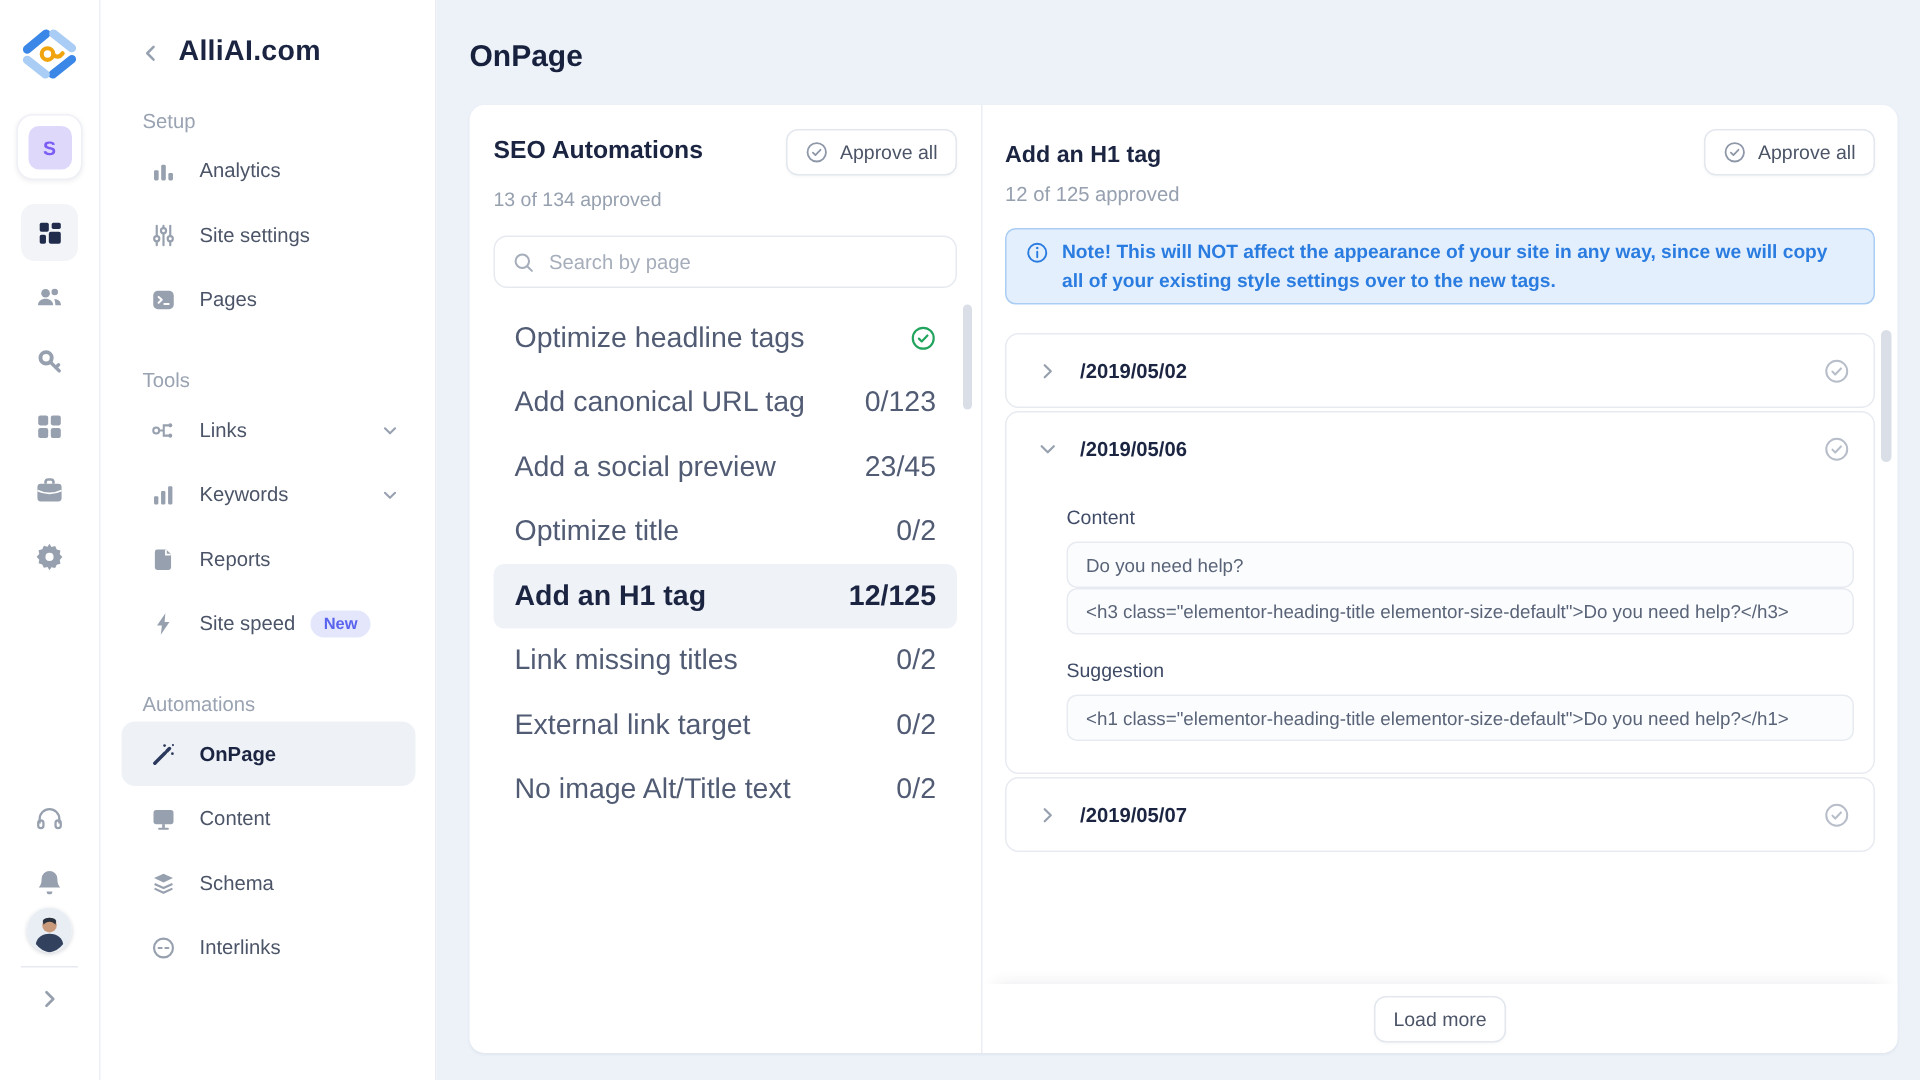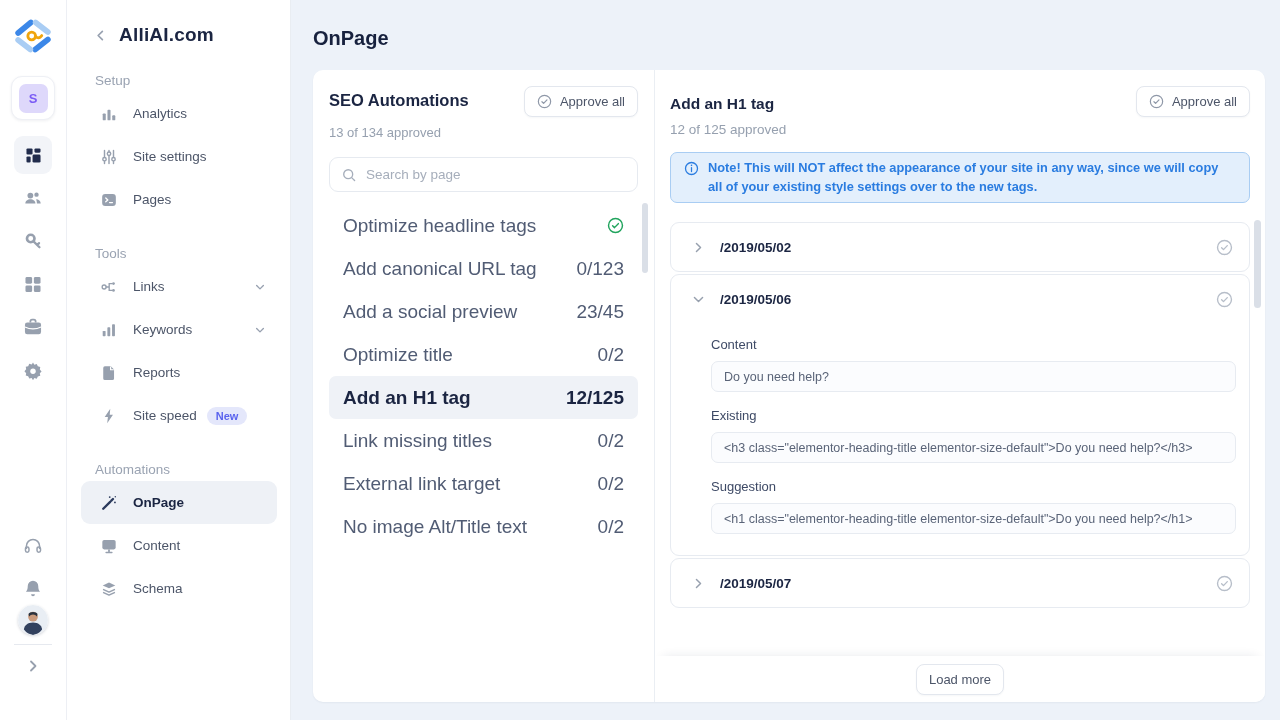--- a/index.html
+++ b/index.html
@@ -250,20 +250,27 @@
     <span class="nlabel">Content</span>
   </div>
   <div class="nav-item">
     <svg class="nicon" viewBox="0 0 20 20">
         <path d="M10 2.8l7 3.2-7 3.2-7-3.2z" fill="currentColor"></path>
         <path d="M3.4 10.4 L10 13.4 L16.6 10.4" fill="none" stroke="currentColor" stroke-width="1.6" stroke-linejoin="round"></path>
         <path d="M3.4 13.8 L10 16.8 L16.6 13.8" fill="none" stroke="currentColor" stroke-width="1.6" stroke-linejoin="round"></path>
       </svg>
     <span class="nlabel">Schema</span>
   </div>
+  <div class="nav-item">
+    <svg class="nicon" viewBox="0 0 20 20" fill="none" stroke="currentColor" stroke-width="1.6" stroke-linecap="round">
+        <circle cx="10" cy="10" r="7"></circle>
+        <path d="M6.4 10h2.2M11.4 10h2.2"></path>
+      </svg>
+    <span class="nlabel">Interlinks</span>
+  </div>
 </aside>
 
 <main class="main">
   <h2 class="page-title">OnPage</h2>
 
   <div class="workcard">
 
     <section class="autopanel">
       <div class="panel-head">
         <div class="ap-title">SEO Automations</div>
@@ -371,21 +378,20 @@
               </svg>
             <span class="ppath">/2019/05/06</span>
             <svg class="pcheck" viewBox="0 0 20 20" fill="none" stroke="currentColor" stroke-width="1.6" stroke-linecap="round" stroke-linejoin="round">
                 <circle cx="10" cy="10" r="8.2"></circle>
                 <path d="M6.6 10.3l2.2 2.2 4.5-4.7"></path>
               </svg>
           </div>
           <div class="pcard-body">
             <div class="field-label first">Content</div>
             <div class="vbox">Do you need help?</div>
-            <div class="field-label">Existing</div>
             <div class="vbox">&lt;h3 class="elementor-heading-title elementor-size-default"&gt;Do you need help?&lt;/h3&gt;</div>
             <div class="field-label">Suggestion</div>
             <div class="vbox">&lt;h1 class="elementor-heading-title elementor-size-default"&gt;Do you need help?&lt;/h1&gt;</div>
           </div>
         </div>
 
         <div class="pcard">
           <div class="pcard-head">
             <svg class="chev" viewBox="0 0 16 16" fill="none" stroke="currentColor" stroke-width="1.8" stroke-linecap="round" stroke-linejoin="round">
                 <path d="M5.5 3 L10.5 8 L5.5 13"></path>

